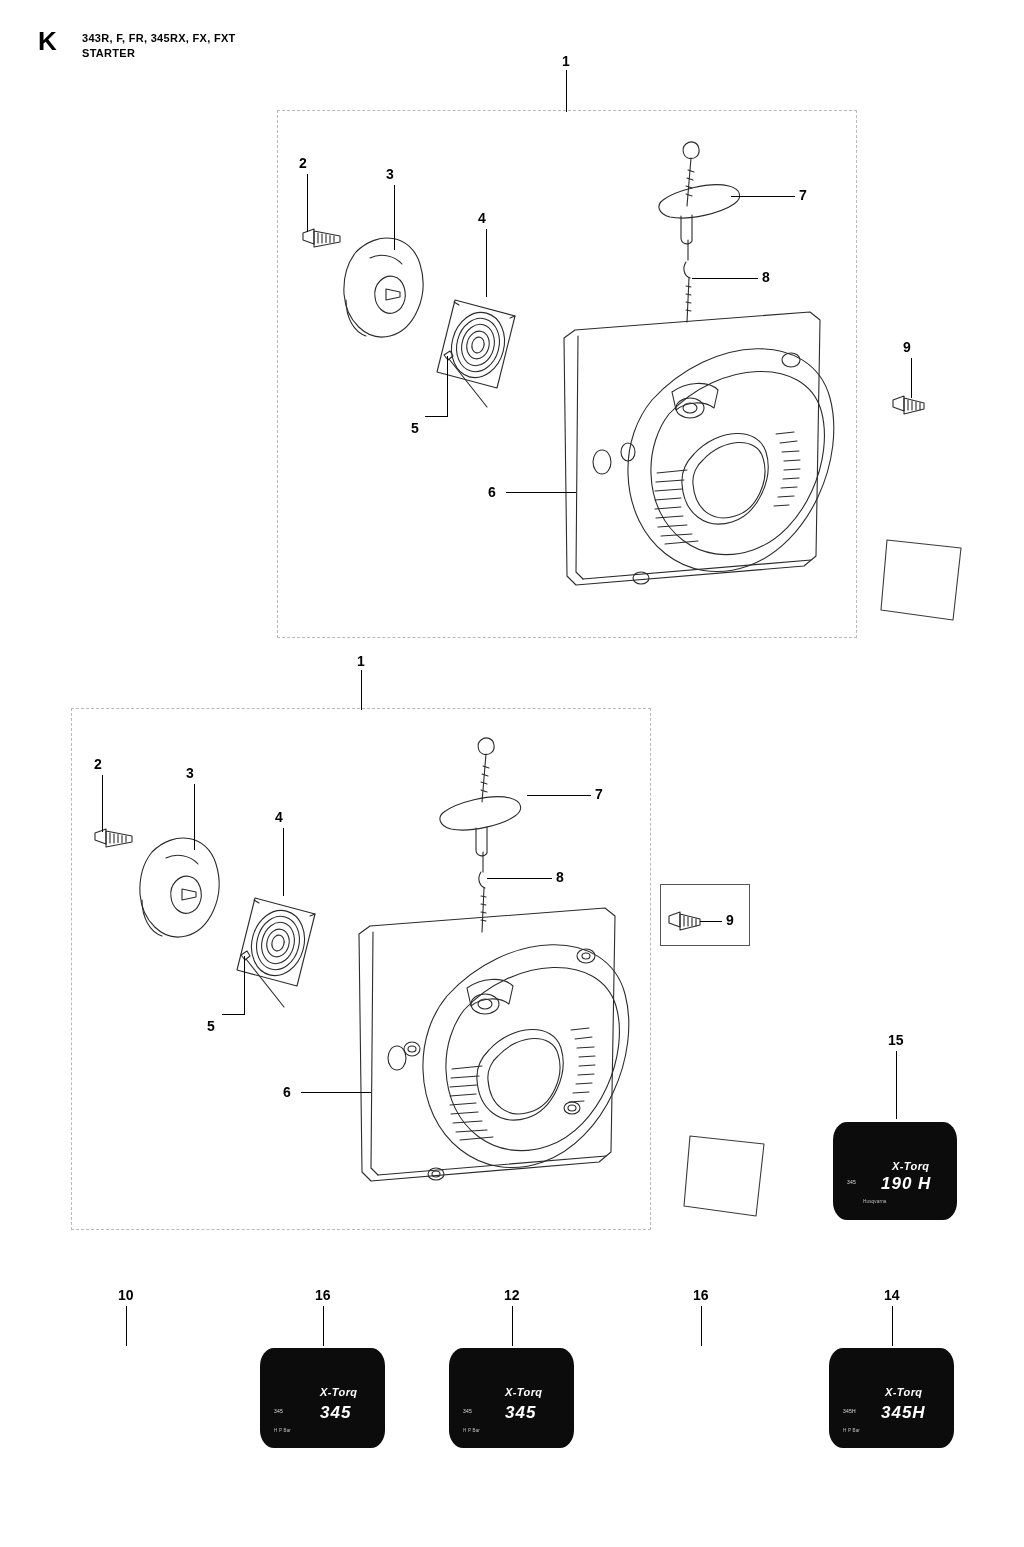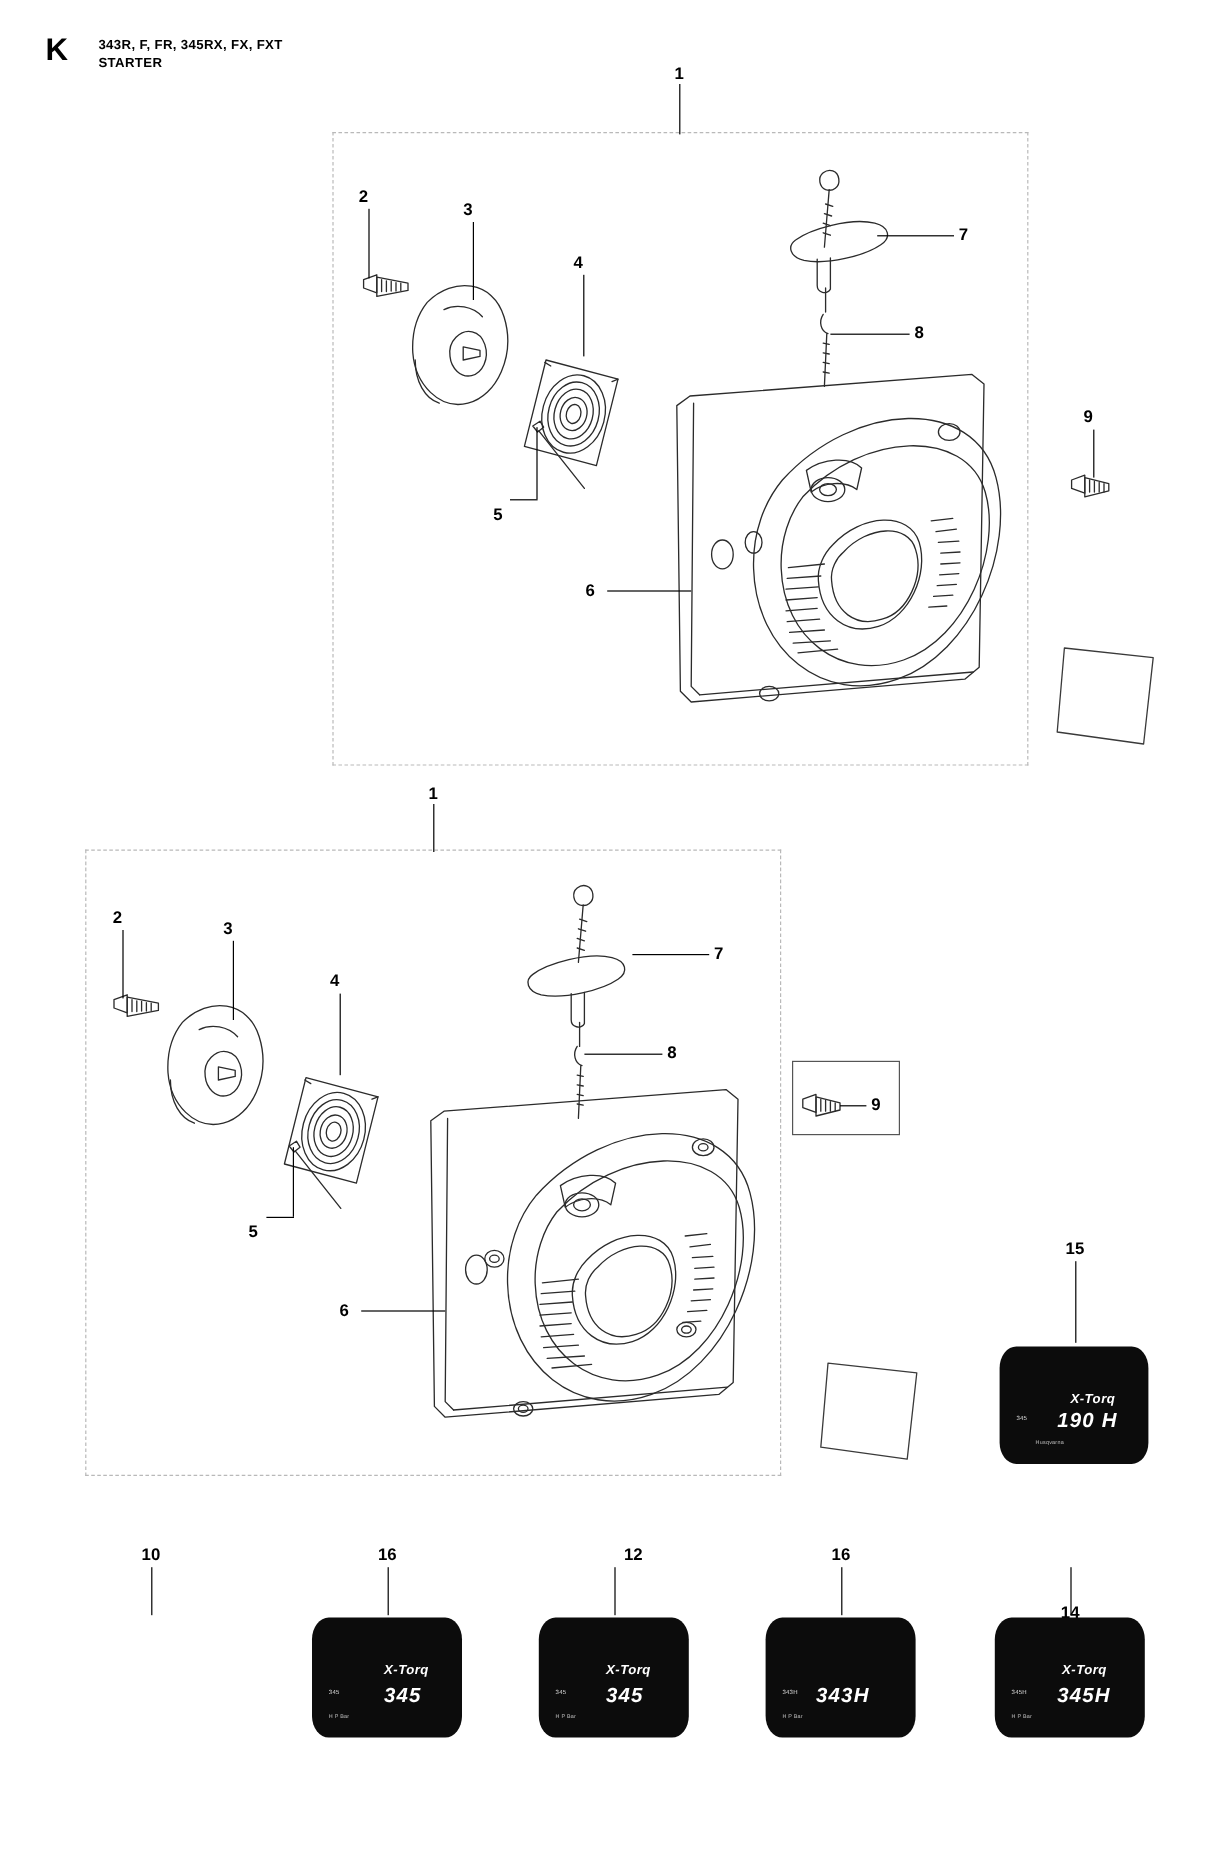--- a/index.html
+++ b/index.html
@@ -347,38 +347,33 @@
 
   <div class="callout" style="left:315px; top:1288px;">16</div>
   <div class="lead v" style="left:323px; top:1306px; height:40px;"></div>
   <div class="decal" style="left:260px; top:1348px; width:125px; height:100px;">
     <span class="decal-text brand" style="left:60px; top:38px;">X-Torq</span>
     <span class="decal-text model" style="left:60px; top:55px;">345</span>
     <span class="decal-text tiny" style="left:14px; top:60px;">345</span>
     <span class="decal-text tiny2" style="left:14px; top:80px;">H  P  Bar</span>
   </div>
 
-  <div class="callout" style="left:504px; top:1288px;margin-left:16px;">12</div>
+  <div class="callout" style="left:504px; top:1288px;">12</div>
   <div class="lead v" style="left:512px; top:1306px; height:40px;"></div>
   <div class="decal" style="left:449px; top:1348px; width:125px; height:100px;">
     <span class="decal-text brand" style="left:56px; top:38px;">X-Torq</span>
     <span class="decal-text model" style="left:56px; top:55px;">345</span>
     <span class="decal-text tiny" style="left:14px; top:60px;">345</span>
     <span class="decal-text tiny2" style="left:14px; top:80px;">H  P  Bar</span>
   </div>
 
   <div class="callout" style="left:693px; top:1288px;">16</div>
   <div class="lead v" style="left:701px; top:1306px; height:40px;"></div>
-  <div class="decal" style="left:638px; top:1348px; width:125px; height:100px;">
-    <span class="decal-text model" style="left:42px; top:55px;">343H</span>
-    <span class="decal-text tiny" style="left:14px; top:60px;">343H</span>
-    <span class="decal-text tiny2" style="left:14px; top:80px;">H  P  Bar</span>
-  </div>
-
-  <div class="callout" style="left:884px; top:1336px;">14</div>
+
+  <div class="callout" style="left:884px; top:1288px;">14</div>
   <div class="lead v" style="left:892px; top:1306px; height:40px;"></div>
   <div class="decal" style="left:829px; top:1348px; width:125px; height:100px;">
     <span class="decal-text brand" style="left:56px; top:38px;">X-Torq</span>
     <span class="decal-text model" style="left:52px; top:55px;">345H</span>
     <span class="decal-text tiny" style="left:14px; top:60px;">345H</span>
     <span class="decal-text tiny2" style="left:14px; top:80px;">H  P  Bar</span>
   </div>
 
 </div>
 

